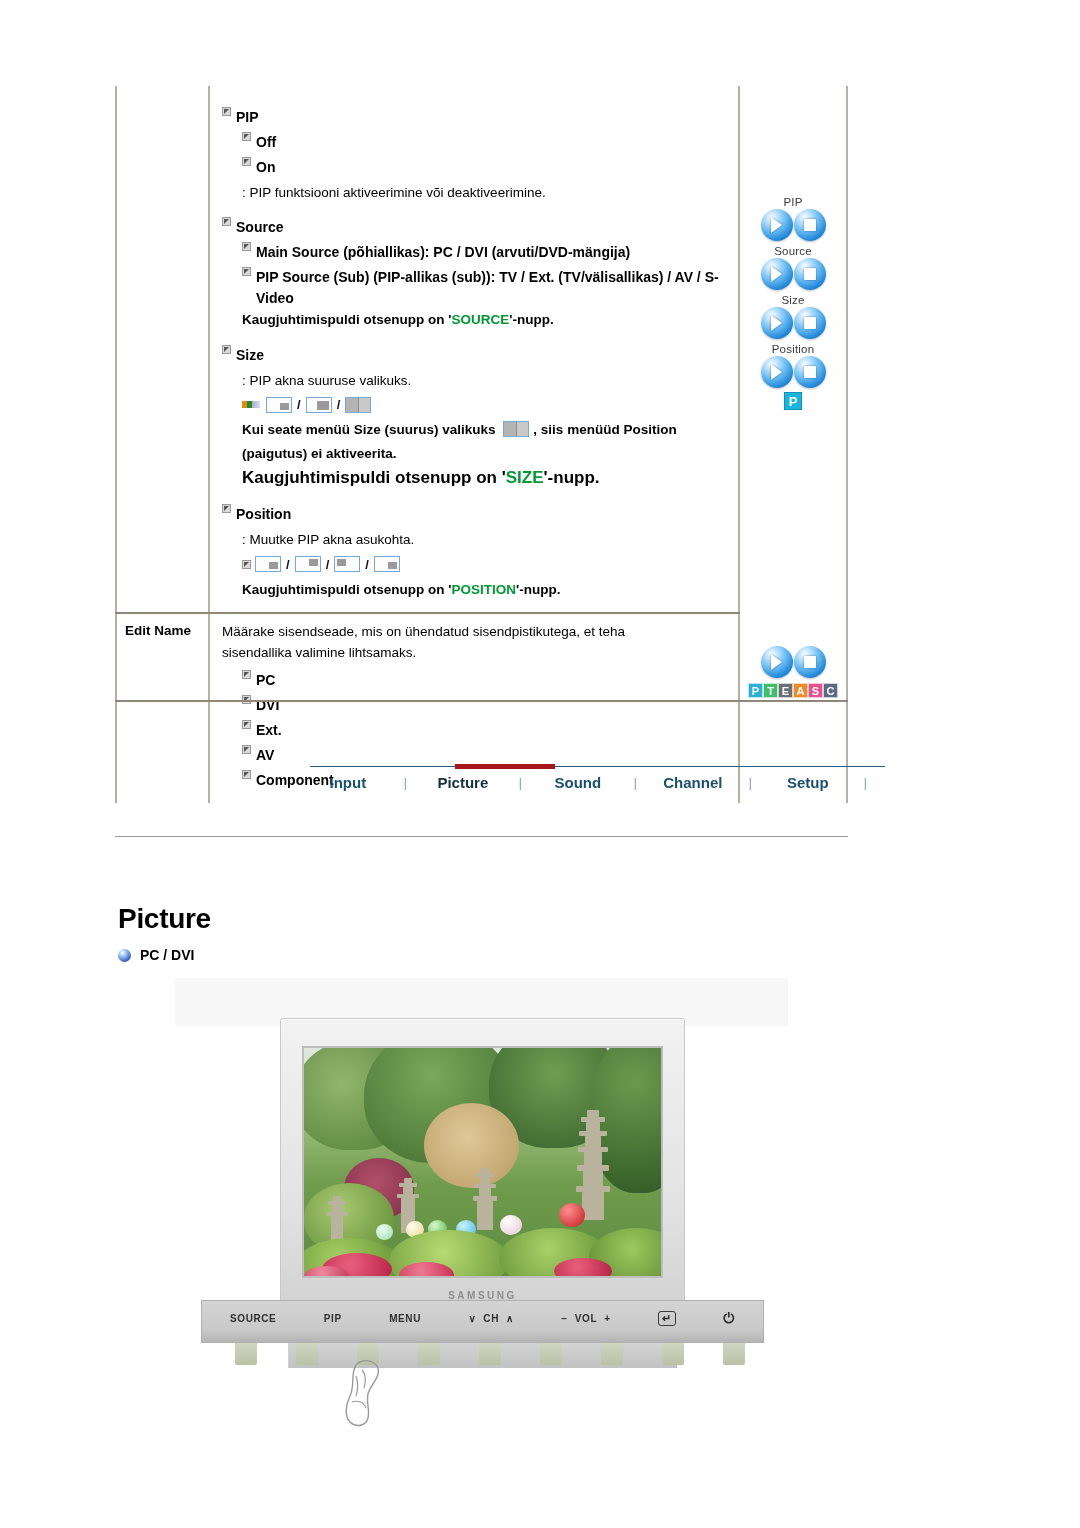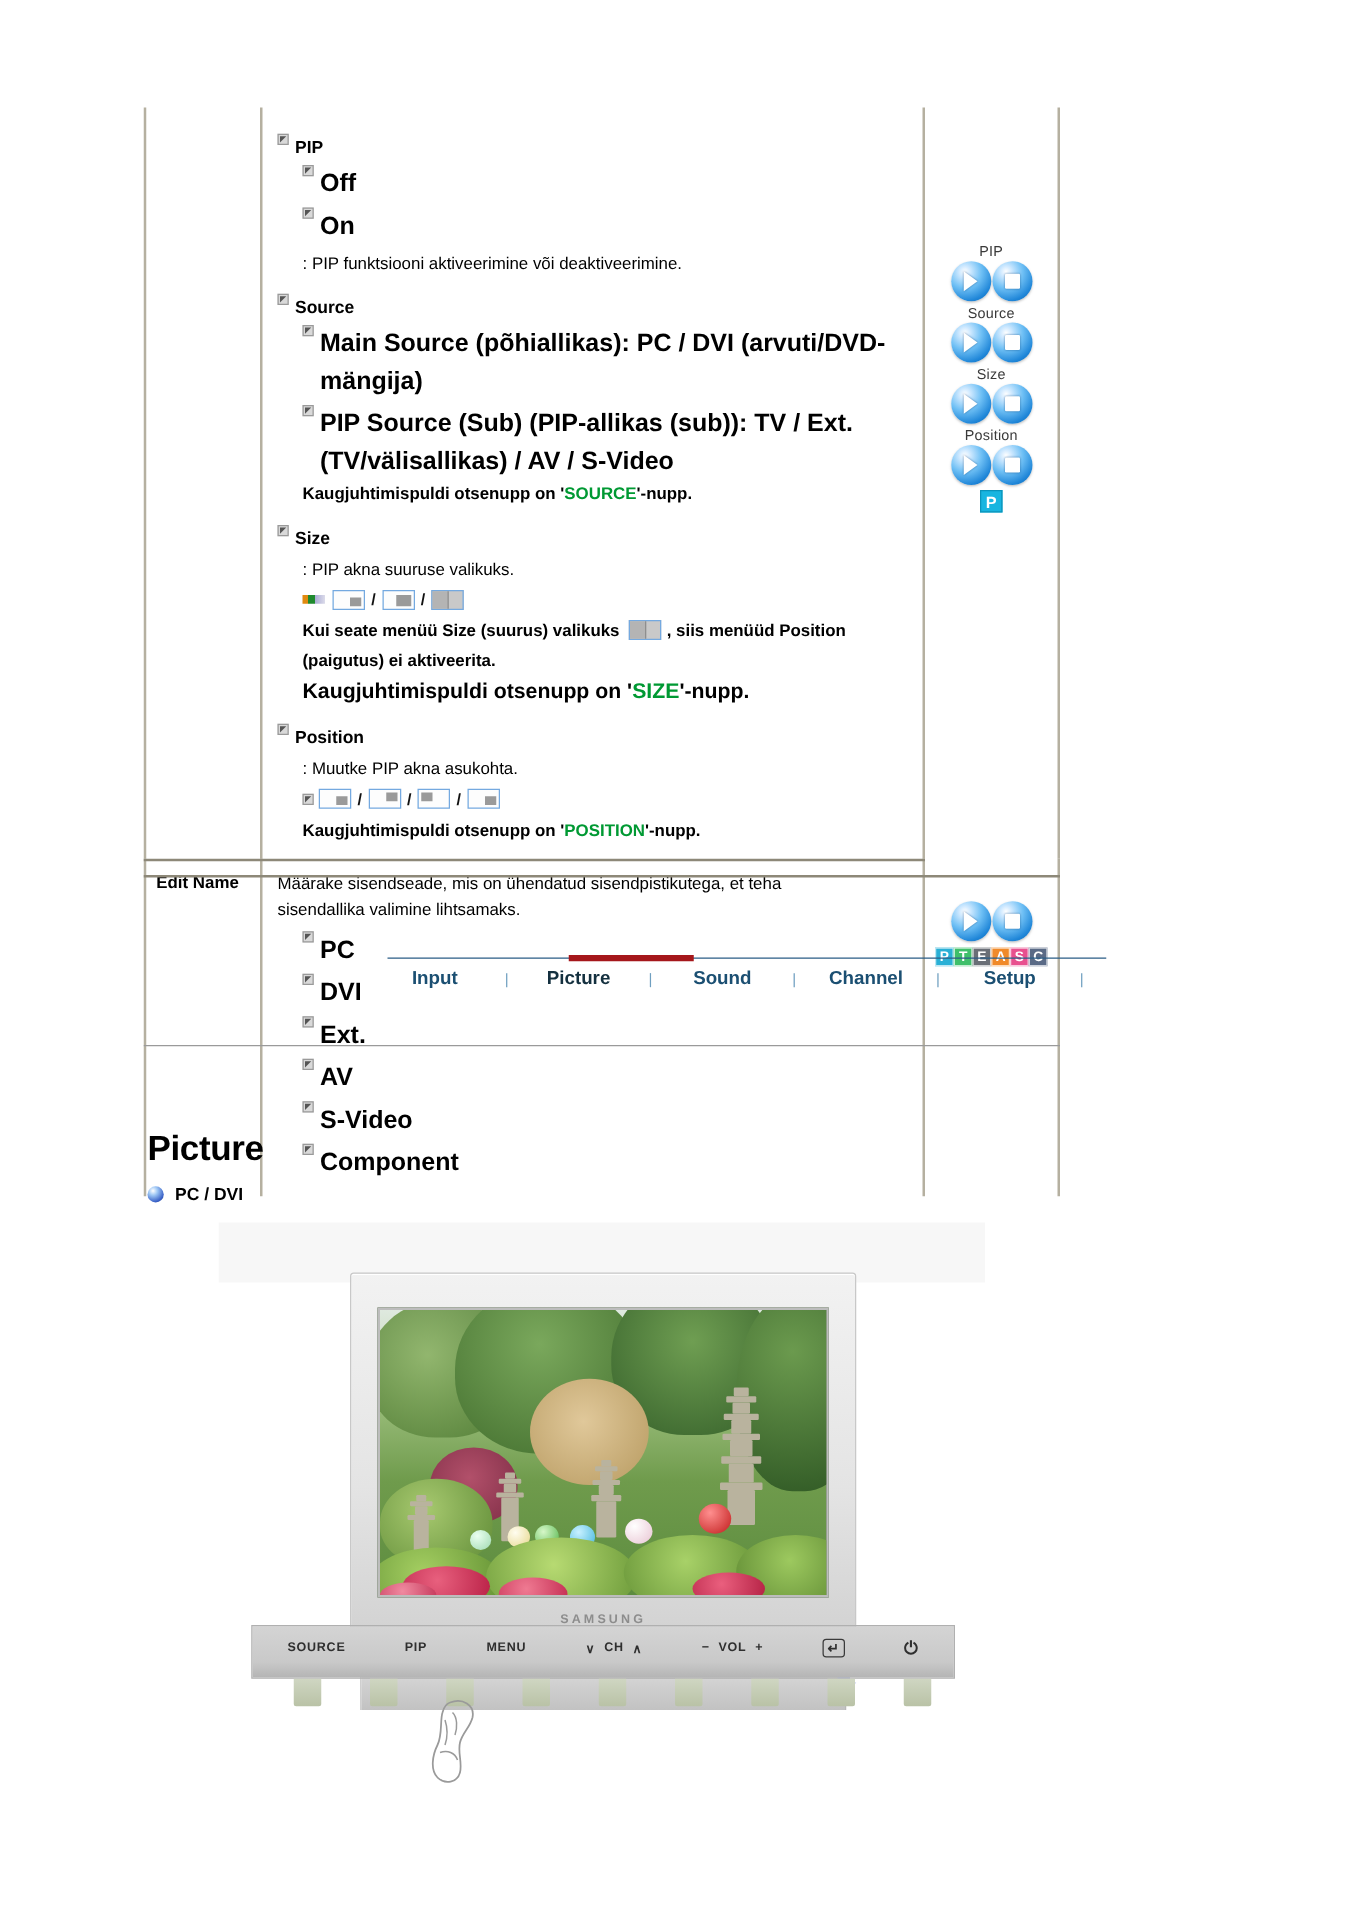--- a/index.html
+++ b/index.html
@@ -70,21 +70,21 @@
     content:"";
     position:absolute;
     left:1px; top:1px;
     width:0; height:0;
     border-left:5px solid #555;
     border-bottom:5px solid transparent;
   }
 
   .item{ display:flex; align-items:flex-start; }
   .lvl1{ margin-top:9px; font-weight:bold; font-size:14px; }
-  .lvl2{ margin-left:20px; margin-top:4px; font-weight:bold; font-size:20px; }
+  .lvl2{ margin-left:20px; margin-top:4px; font-weight:bold; font-size:14px; }
   .desc{ margin-left:20px; margin-top:5px; font-weight:normal; font-size:13.5px; }
   .green{ color:#009933; }
 
   .ind-block{ margin-left:20px; }
   .ind-block.b{ font-weight:bold; }
 
   
   .glyphrow{ display:flex; align-items:center; margin-left:20px; margin-top:4px; gap:3px; }
   .gsep{ font-weight:bold; font-size:13px; padding:0 2px; color:#111; }
   .gbox{
@@ -439,24 +439,20 @@
       <div class="item lvl2">
         <span class="bul"></span>
         <span>Ext.</span>
       </div>
       <div class="item lvl2">
         <span class="bul"></span>
         <span>AV</span>
       </div>
       <div class="item lvl2">
         <span class="bul"></span>
-        <span>S-Video</span>
-      </div>
-      <div class="item lvl2">
-        <span class="bul"></span>
         <span>Component</span>
       </div>
     </div>
 
     <div class="col-right">
       <div style="padding-top:34px;text-align:center;">
         <div class="btnpair">
           <span class="orb play"></span>
           <span class="orb stop"></span>
         </div>

